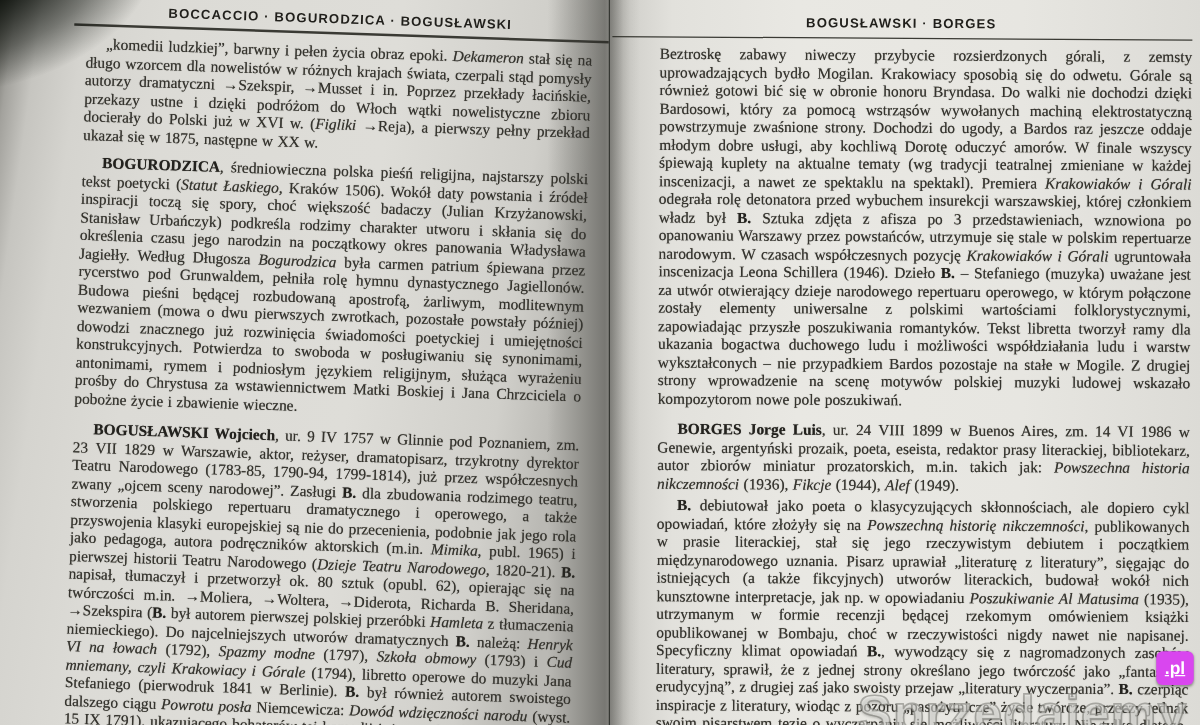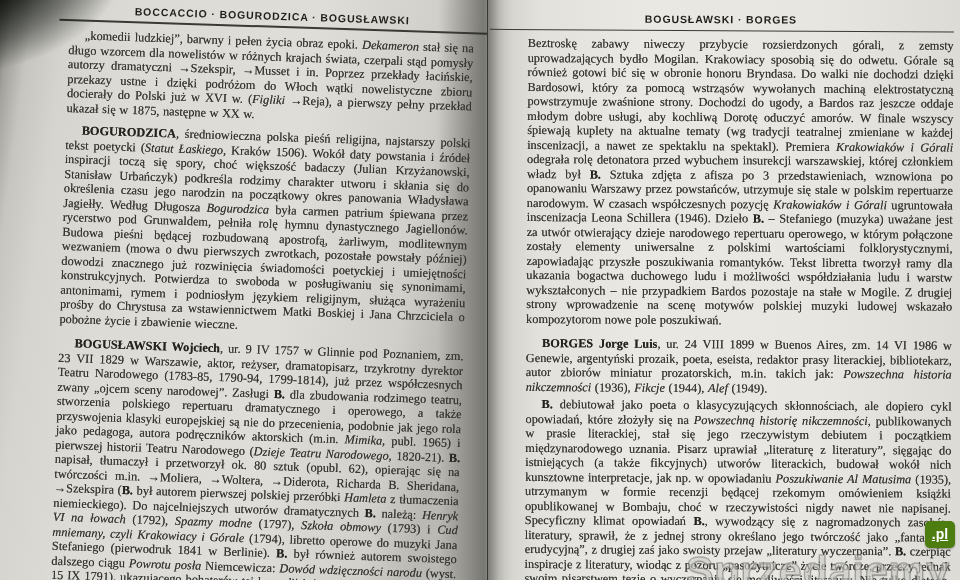--- a/index.html
+++ b/index.html
@@ -87,16 +87,16 @@
       <p class="para ind gap10"><span class="b" style="font-weight: bold;">BORGES Jorge Luis</span><span>, ur. 24 VIII 1899 w Buenos Aires, zm. 14 VI 1986 w Genewie, argentyński prozaik, poeta, eseista, redaktor prasy literackiej, bibliotekarz, autor zbiorów miniatur prozatorskich, m.in. takich jak: </span><span style="font-style: italic;">Powszechna historia nikczemności</span><span> (1936), </span><span style="font-style: italic;">Fikcje</span><span> (1944), </span><span style="font-style: italic;">Alef</span><span> (1949).</span></p>
       <p class="para ind gap3"><span class="b" style="font-weight: bold;">B.</span><span> debiutował jako poeta o klasycyzujących skłonnościach, ale dopiero cykl opowiadań, które złożyły się na </span><span style="font-style: italic;">Powszechną historię nikczemności</span><span>, publikowanych w prasie literackiej, stał się jego rzeczywistym debiutem i początkiem międzynarodowego uznania. Pisarz uprawiał „literaturę z literatury”, sięgając do istniejących (a także fikcyjnych) utworów literackich, budował wokół nich kunsztowne interpretacje, jak np. w opowiadaniu </span><span style="font-style: italic;">Poszukiwanie Al Matusima</span><span> (1935), utrzymanym w formie recenzji będącej rzekomym omówieniem książki opublikowanej w Bombaju, choć w rzeczywistości nigdy nawet nie napisanej. Specyficzny klimat opowiadań </span><span class="b" style="font-weight: bold;">B.</span><span>, wywodzący się z nagromadzonych zasobów literatury, sprawił, że z jednej strony określano jego twórczość jako „fantastykę erudycyjną”, z drugiej zaś jako swoisty przejaw „literatury wyczerpania”. </span><span class="b" style="font-weight: bold;">B.</span><span> czerpiąc inspiracje z literatury, wiodąc z pozoru „pasożytnicze” życie twórcze, przeczy jednak swoim pisarstwem tezie o wyczerpaniu się możliwości literatury. Nie tylko dlatego, że powołuje do życia dziesiątki nie istniejących dzieł, które „recenzując” poddaje ocenie wedle przyjętych przez siebie kryteriów wartości, także dlatego, że wskazuje na jednorazowość aktu twórczego, o jego nieustannej historycznej przemianie. Znamiennym przykładem tego sposobu ujmowania bytu literatury jest opowiadanie </span></p>
     </div>
   </div>
 
   <div class="corner"></div>
   <div class="gutter"></div>
 
   <div class="watermark">
     <span class="wm-text">Sprzedajemy</span>
-    <span class="wm-badge" style="background-color: #4d7c0f; text-decoration: underline;">.pl</span>
+    <span class="wm-badge" style="background-color: #d946ef; text-decoration: underline;">.pl</span>
   </div>
 
 </div>
 
 </body></html>

